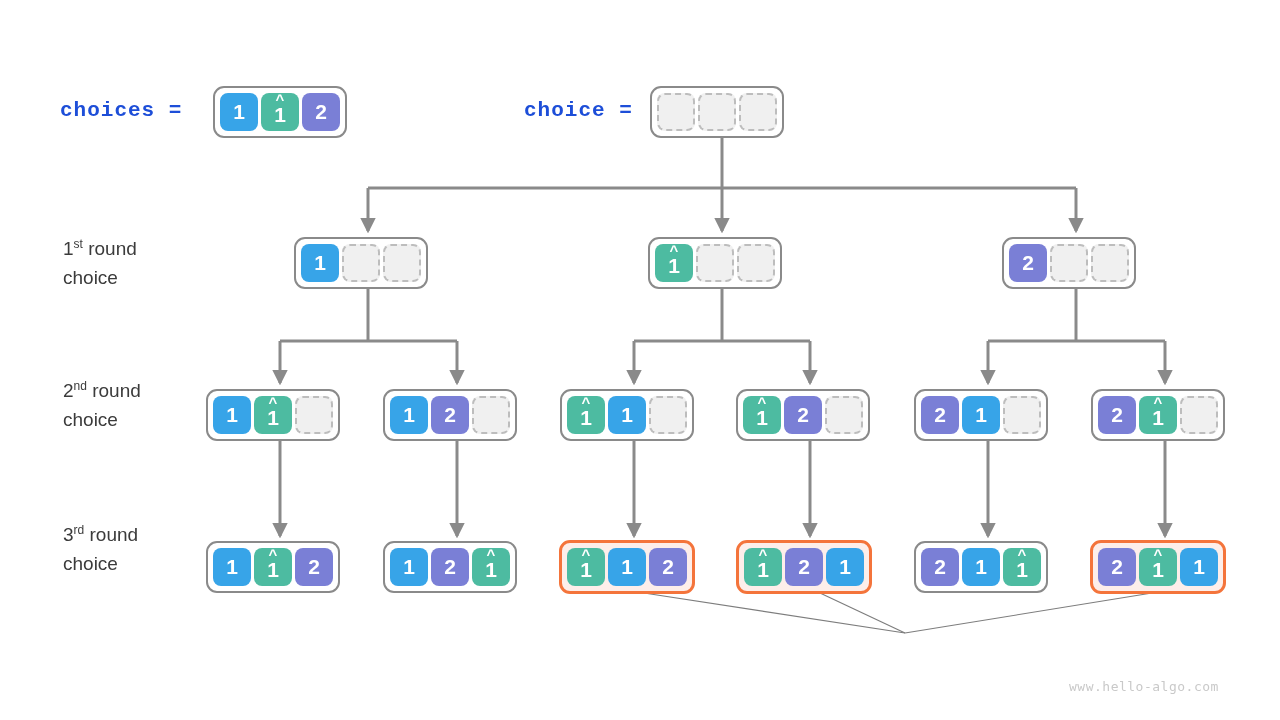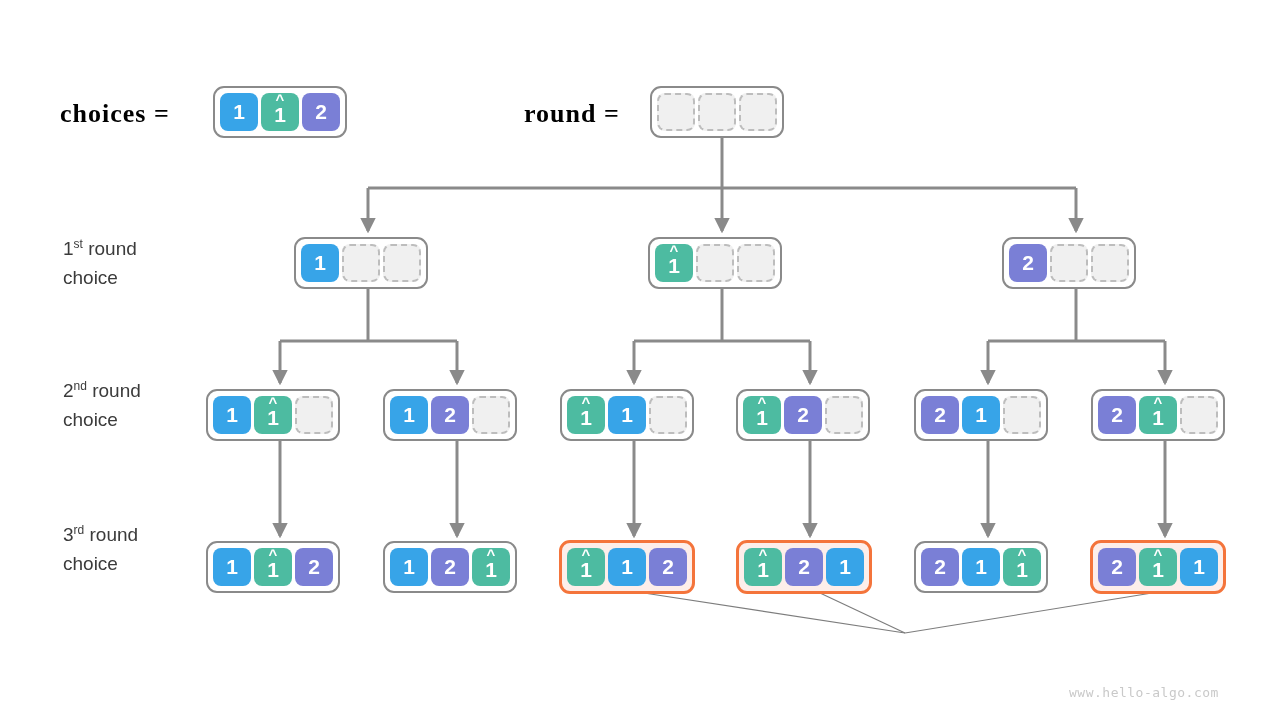--- a/index.html
+++ b/index.html
@@ -9,24 +9,24 @@
     font-family:"Liberation Sans", sans-serif;
     overflow:hidden;
     position:relative;
   }
   #canvas{position:absolute;left:0;top:0;width:1280px;height:720px;}
   svg.edges{position:absolute;left:0;top:0;width:1280px;height:720px;pointer-events:none;}
 
   
   .mono-label{
     position:absolute;
-    font-family:Liberation Serif, serif;
+    font-family:Liberation Mono, monospace;
     font-weight:bold;
-    font-size:26px;
-    color:#000000;
+    font-size:21px;
+    color:#1d4ed8;
     letter-spacing:1px;
     white-space:nowrap;
   }
   .round-label{
     position:absolute;
     font-family:"Liberation Sans", sans-serif;
     font-size:19px;
     color:#3b3b3b;
     text-align:left;
     line-height:1.55;
@@ -41,21 +41,20 @@
     color:#333333;
     white-space:nowrap;
   }
   .watermark{
     position:absolute;
     font-family:"DejaVu Sans Mono","Liberation Mono",monospace;
     font-size:13px;
     color:#c9c9c9;
     letter-spacing:.5px;
     white-space:nowrap;
-    margin-top:6px;
   }
 
   
   .node{
     position:absolute;
     display:flex;
     align-items:center;
     gap:3px;
     padding:5px;
     border:2.5px solid #8a8a8a;
@@ -161,21 +160,21 @@
         <span>1</span>
       </div>
       <div class="cell teal">
         <span class="hat"><span class="caret">^</span><span>1</span></span>
       </div>
       <div class="cell purple">
         <span>2</span>
       </div>
     </div>
 
-  <div class="mono-label" style="left:524px;top:99px;">round =</div>
+  <div class="mono-label" style="left:524px;top:99px;">choice =</div>
 
   <div class="node" id="state-node" style="left:650px;top:86px;">
       <div class="cell empty"></div>
       <div class="cell empty"></div>
       <div class="cell empty"></div>
     </div>
 
   <div class="round-label" style="left:63px;top:234px;width:150px;">
     <span>1</span><sup>st</sup><span> round</span><br>
     <span>choice</span>

